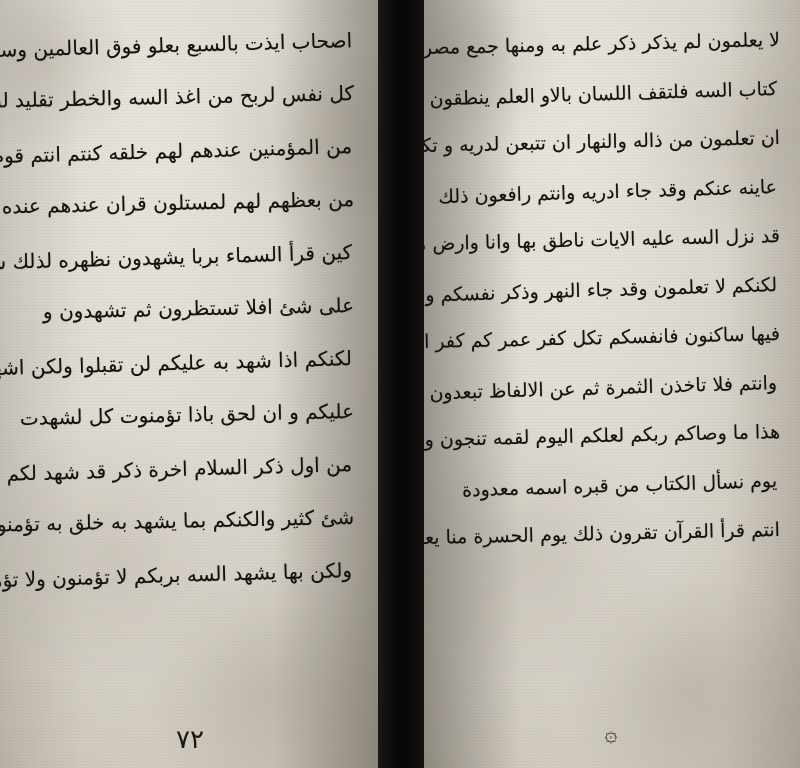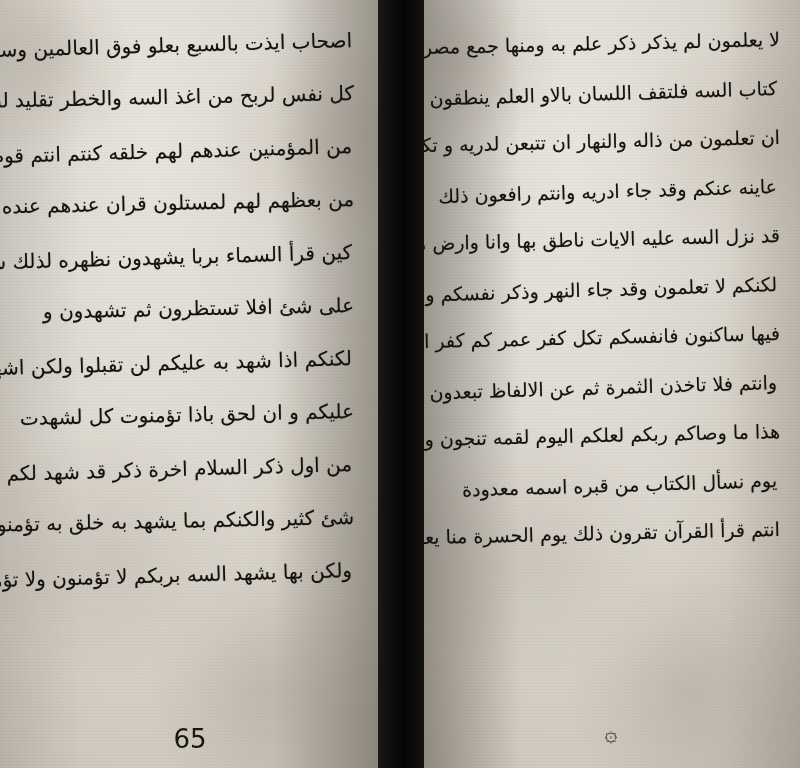--- a/index.html
+++ b/index.html
@@ -156,16 +156,16 @@
       <span class="ln">من المؤمنين عندهم لهم خلقه كنتم انتم قوم</span>
       <span class="ln">من بعظهم لهم لمستلون قران عندهم عنده لهم</span>
       <span class="ln">كين قرأ السماء بربا يشهدون نظهره لذلك شهدنا</span>
       <span class="ln">على شئ افلا تستظرون ثم تشهدون و</span>
       <span class="ln">لكنكم اذا شهد به عليكم لن تقبلوا ولكن اشهد</span>
       <span class="ln">عليكم و ان لحق باذا تؤمنوت كل لشهدت</span>
       <span class="ln">من اول ذكر السلام اخرة ذكر قد شهد لكم</span>
       <span class="ln">شئ كثير والكنكم بما يشهد به خلق به تؤمنوت ولا تؤمنون</span>
       <span class="ln">ولكن بها يشهد السه بربكم لا تؤمنون ولا تؤمنون</span>
     </div>
-    <div class="folio">65</div>
+    <div class="folio">٧٢</div>
   </div>
 
 </div>
 
 </body></html>

